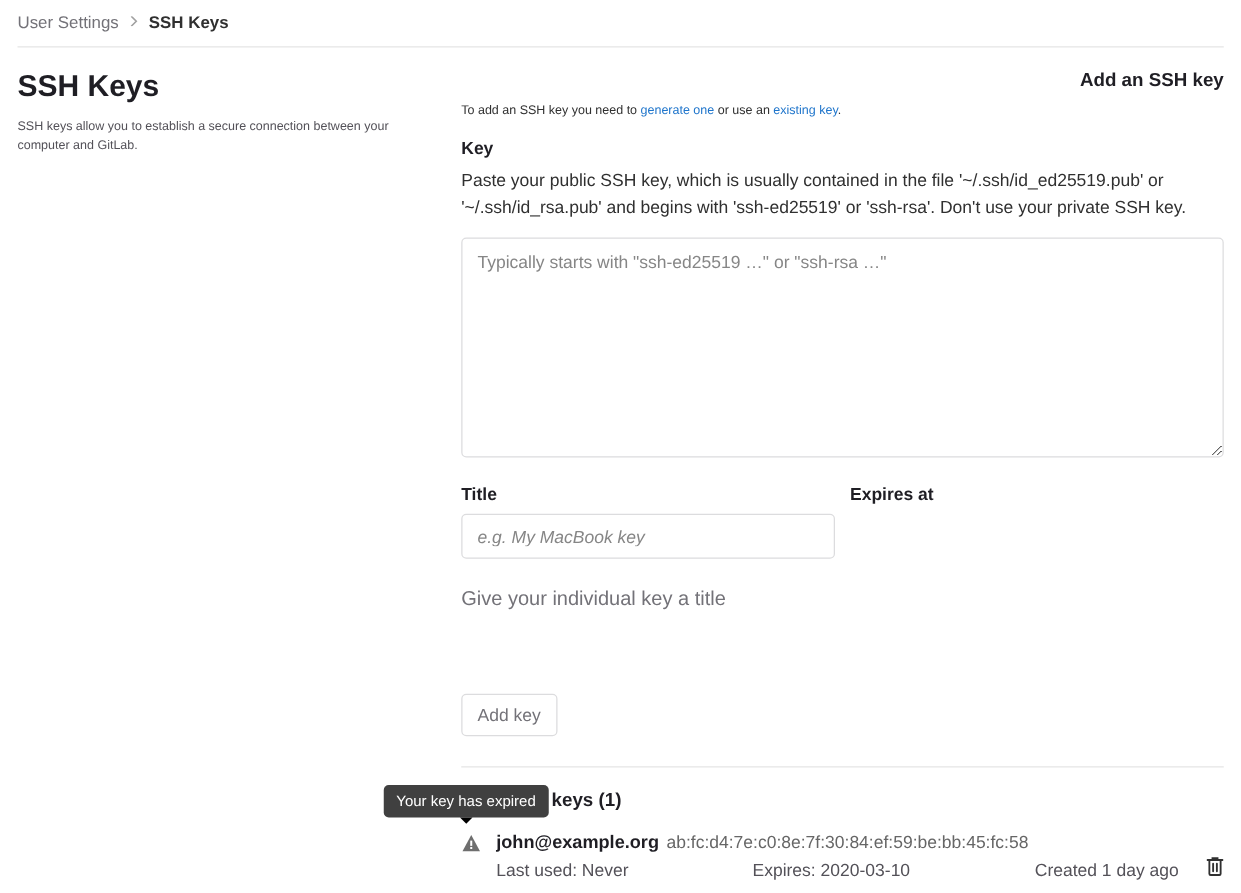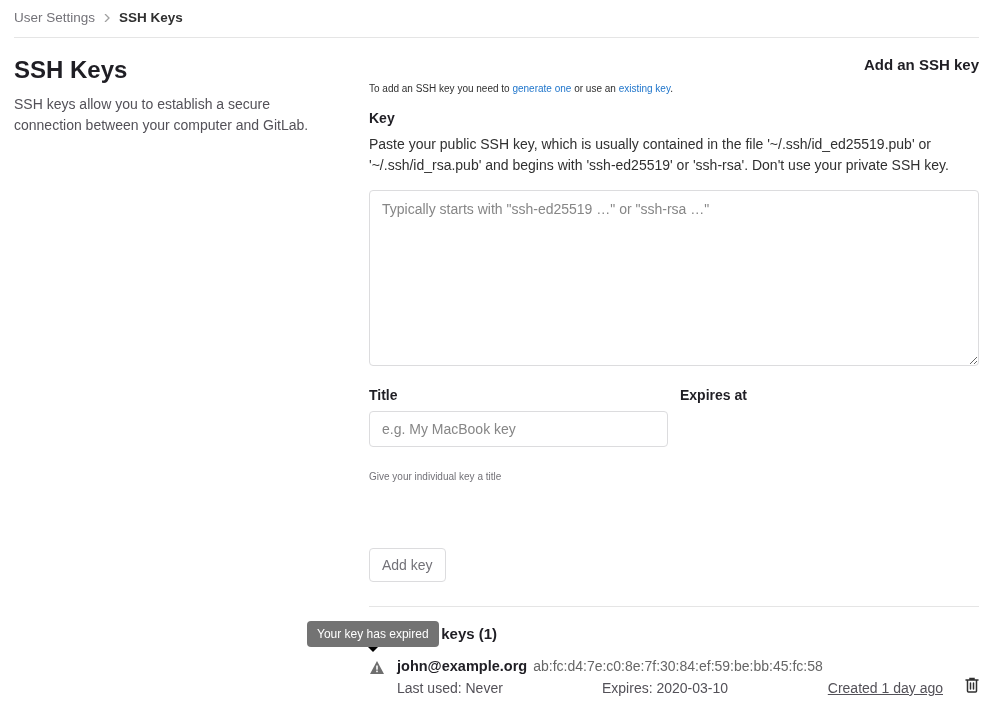--- a/index.html
+++ b/index.html
@@ -45,21 +45,21 @@
     }
     .sidebar-desc h1 {
       font-size: 24px;
       font-weight: 700;
       margin-bottom: 10px;
       color: #1f1e24;
     }
     .sidebar-desc p {
       color: #535158;
       line-height: 1.5;
-      font-size: 14px;
+      font-size: 10px;
     }
     .main {
       flex: 1;
     }
     .main h3 {
       font-size: 15px;
       font-weight: 600;
       margin-bottom: 8px;
       color: #1f1e24;
       text-align: right;
@@ -110,27 +110,28 @@
       flex: 1;
     }
     input[type="text"] {
       width: 100%;
       border: 1px solid #dcdcde;
       border-radius: 4px;
       padding: 9px 12px;
       font-family: inherit;
       font-size: 14px;
       color: #303030;
+      font-style: italic;
     }
     input[type="text"]::placeholder {
       color: #868686;
     }
     .hint {
       color: #737278;
-      font-size: 10px;
+      font-size: 16px;
       margin-top: 6px;
       margin-bottom: 34px;
     }
     .add-key-btn {
       background: #fff;
       border: 1px solid #dcdcde;
       border-radius: 4px;
       padding: 8px 12px;
       font-size: 14px;
       color: #737278;
@@ -145,21 +146,21 @@
     }
     .keys-header {
       font-size: 15px;
       font-weight: 600;
       color: #1f1e24;
       margin-bottom: 16px;
       position: relative;
     }
     .tooltip {
       position: absolute;
-      background: #737373;
+      background: #404040;
       color: #fff;
       font-size: 12px;
       padding: 6px 10px;
       border-radius: 4px;
       font-weight: 400;
       top: -4px;
       left: -62px;
       white-space: nowrap;
       z-index: 10;
     }
@@ -211,21 +212,20 @@
     }
     .key-meta .left {
       flex: 0 0 auto;
       width: 195px;
     }
     .key-meta .mid {
       flex: 1;
     }
     .key-meta .right {
       flex: 0 0 auto;
-      text-decoration: underline;
     }
     .trash-wrap {
       flex-shrink: 0;
       margin-left: 10px;
       cursor: pointer;
       align-self: flex-end;
       padding-bottom: 0px;
     }
   </style>
 </head>

